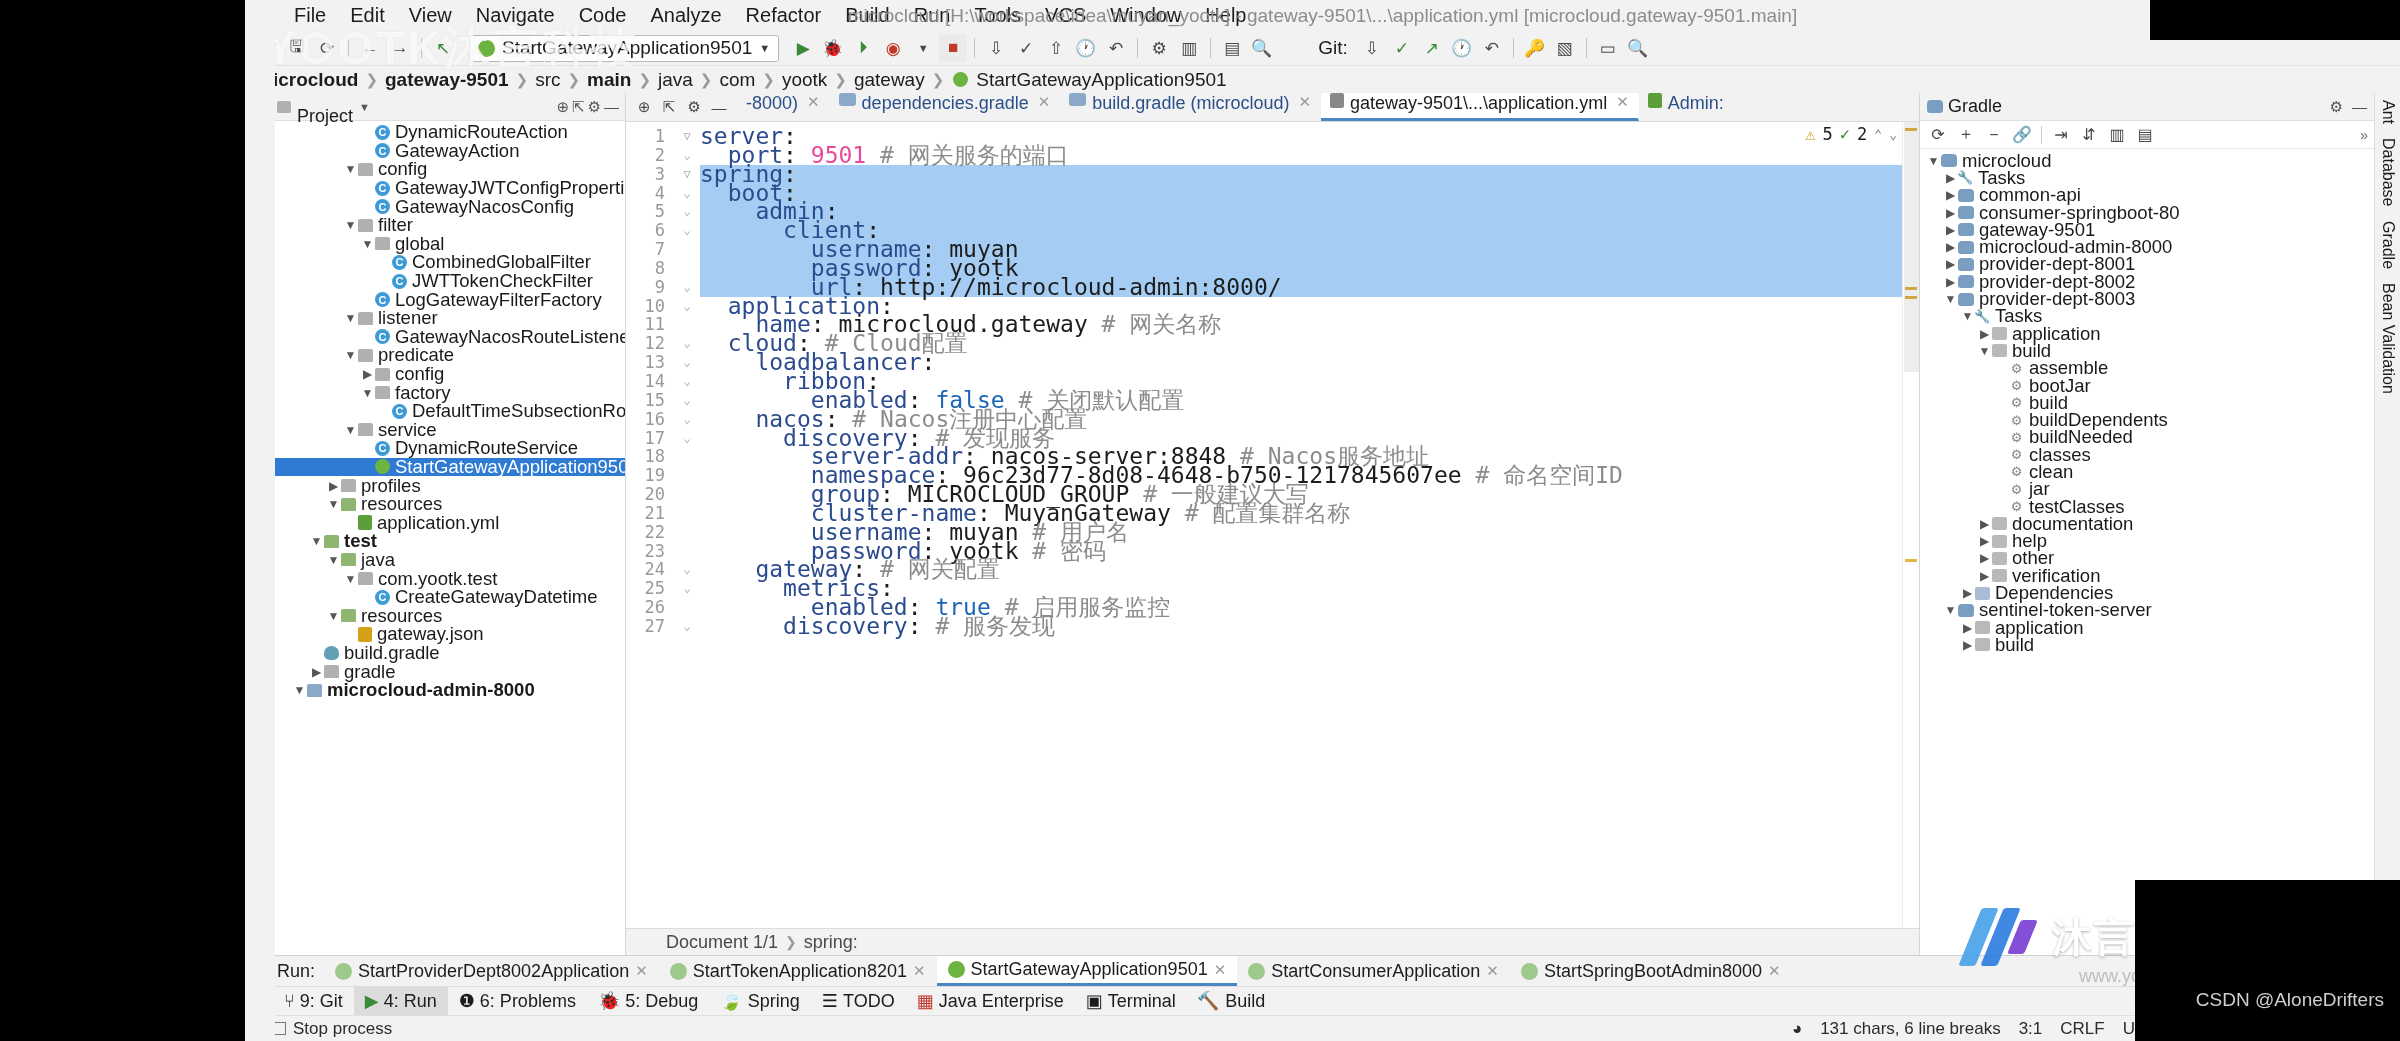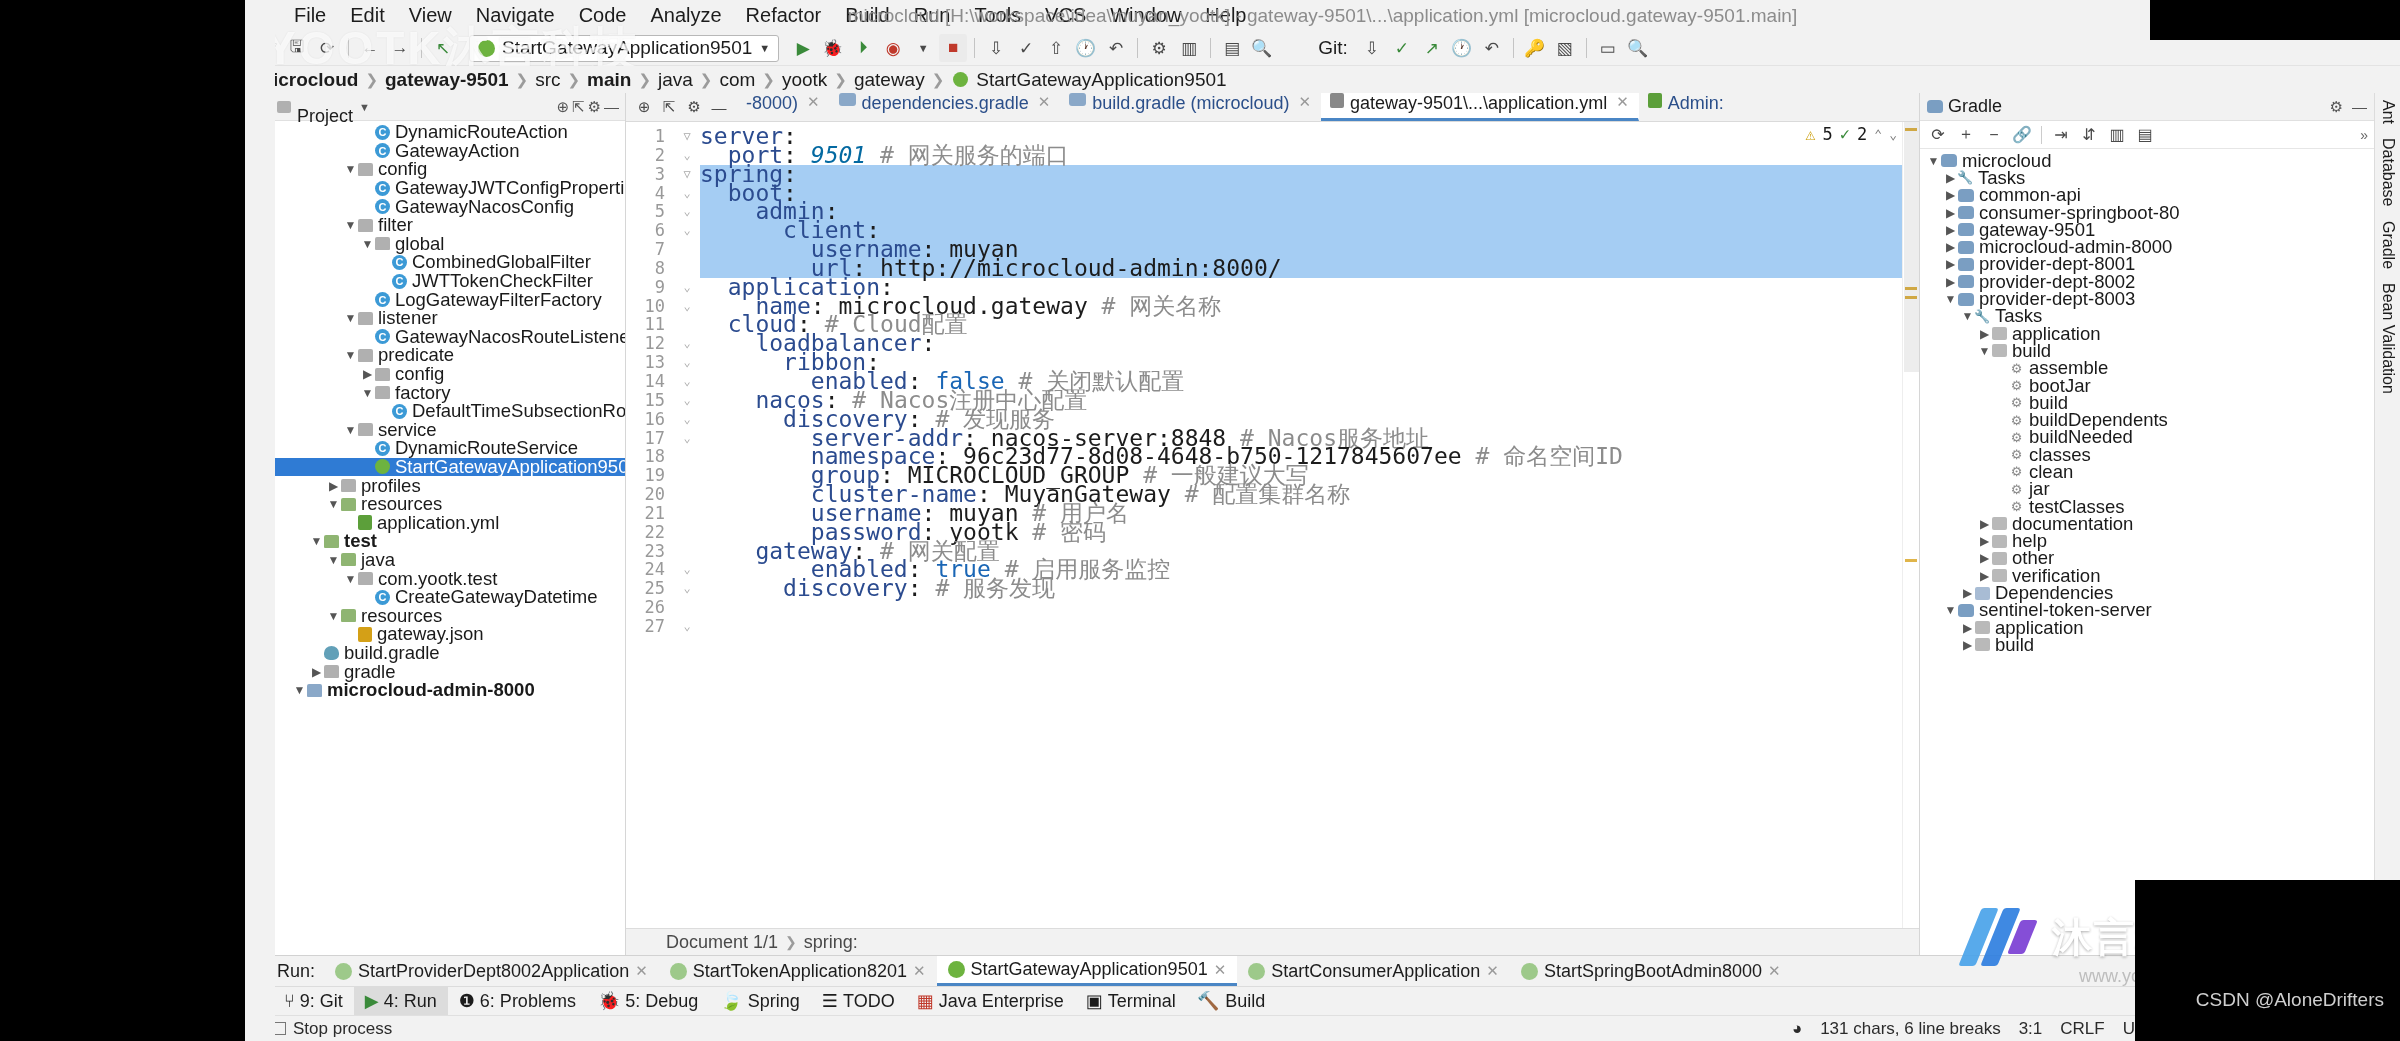--- a/index.html
+++ b/index.html
@@ -75,21 +75,21 @@
 
   .codearea { flex:1; display:flex; position:relative; overflow:hidden; background:#fff; font-family:"DejaVu Sans Mono", monospace; }
   .gutter { width:48px; text-align:right; padding-right:9px; color:#999; font-size:17px; padding-top:5px; flex:0 0 48px; background:#fff;}
   .gutter div { height:18.85px; line-height:18.85px; }
   .foldcol { width:26px; padding-top:5px; flex:0 0 26px; position:relative; }
   .foldcol div { height:18.85px; line-height:18.85px; text-align:center; color:#aaa; font-size:12px; }
   .codelines { flex:1; padding-top:5px; font-size:23px; overflow:hidden; position:relative; }
   .cl { height:18.85px; line-height:18.85px; white-space:pre; color:#000; }
   .cl.hl { background:#a5cdf3; }
   .k { color:#2b4b8f; }
-  .num { color:#0369a1;font-style:italic; }
+  .num { color:#ec4899; }
   .cmt { color:#8c8c8c; }
   .val { color:#1c1c1c; }
   .bool { color:#1a66b5; }
   .codefoot { height:27px; background:#f2f2f2; border-top:1px solid #dcdcdc; display:flex; align-items:center; font-size:18px; color:#4a4a4a; padding-left:40px; gap:7px; }
 
   
   .gradle { width:455px; background:#fff; display:flex; flex-direction:column; border-left:1px solid #d6d6d6; }
   .gphead { height:28px; background:#f2f2f2; display:flex; align-items:center; padding:0 7px; font-size:18px; border-bottom:1px solid #e0e0e0; }
   .gphead .icos { margin-left:auto; display:flex; gap:9px; color:#555; font-size:15px; }
   .gtool { height:28px; display:flex; align-items:center; gap:4px; padding:0 6px; border-bottom:1px solid #e6e6e6; }
@@ -517,36 +517,38 @@
             <div>⌄</div>
           </div>
         <div class="codelines" id="code">
             <div class="cl"><span class="k">server</span><span class="val">:</span></div>
             <div class="cl"><span class="val">  </span><span class="k">port</span><span class="val">: </span><span class="num">9501</span><span class="cmt"> # 网关服务的端口</span></div>
             <div class="cl hl"><span class="k">spring</span><span class="val">:</span></div>
             <div class="cl hl"><span class="val">  </span><span class="k">boot</span><span class="val">:</span></div>
             <div class="cl hl"><span class="val">    </span><span class="k">admin</span><span class="val">:</span></div>
             <div class="cl hl"><span class="val">      </span><span class="k">client</span><span class="val">:</span></div>
             <div class="cl hl"><span class="val">        </span><span class="k">username</span><span class="val">: </span><span class="val">muyan</span></div>
+            <div class="cl hl"><span class="val">        </span><span class="k">password</span><span class="val">: </span><span class="val">yootk</span></div>
             <div class="cl hl"><span class="val">        </span><span class="k">url</span><span class="val">: </span><span class="val">http://microcloud-admin:8000/</span></div>
             <div class="cl"><span class="val">  </span><span class="k">application</span><span class="val">:</span></div>
             <div class="cl"><span class="val">    </span><span class="k">name</span><span class="val">: </span><span class="val">microcloud.gateway</span><span class="cmt"> # 网关名称</span></div>
             <div class="cl"><span class="val">  </span><span class="k">cloud</span><span class="val">: </span><span class="cmt"># Cloud配置</span></div>
             <div class="cl"><span class="val">    </span><span class="k">loadbalancer</span><span class="val">:</span></div>
             <div class="cl"><span class="val">      </span><span class="k">ribbon</span><span class="val">:</span></div>
             <div class="cl"><span class="val">        </span><span class="k">enabled</span><span class="val">: </span><span class="bool">false</span><span class="cmt"> # 关闭默认配置</span></div>
             <div class="cl"><span class="val">    </span><span class="k">nacos</span><span class="val">: </span><span class="cmt"># Nacos注册中心配置</span></div>
             <div class="cl"><span class="val">      </span><span class="k">discovery</span><span class="val">: </span><span class="cmt"># 发现服务</span></div>
             <div class="cl"><span class="val">        </span><span class="k">server-addr</span><span class="val">: </span><span class="val">nacos-server:8848</span><span class="cmt"> # Nacos服务地址</span></div>
             <div class="cl"><span class="val">        </span><span class="k">namespace</span><span class="val">: </span><span class="val">96c23d77-8d08-4648-b750-1217845607ee</span><span class="cmt"> # 命名空间ID</span></div>
             <div class="cl"><span class="val">        </span><span class="k">group</span><span class="val">: </span><span class="val">MICROCLOUD_GROUP</span><span class="cmt"> # 一般建议大写</span></div>
             <div class="cl"><span class="val">        </span><span class="k">cluster-name</span><span class="val">: </span><span class="val">MuyanGateway</span><span class="cmt"> # 配置集群名称</span></div>
             <div class="cl"><span class="val">        </span><span class="k">username</span><span class="val">: </span><span class="val">muyan</span><span class="cmt"> # 用户名</span></div>
             <div class="cl"><span class="val">        </span><span class="k">password</span><span class="val">: </span><span class="val">yootk</span><span class="cmt"> # 密码</span></div>
             <div class="cl"><span class="val">    </span><span class="k">gateway</span><span class="val">: </span><span class="cmt"># 网关配置</span></div>
+            <div class="cl"><span class="val">      </span><span class="k">metrics</span><span class="val">:</span></div>
             <div class="cl"><span class="val">        </span><span class="k">enabled</span><span class="val">: </span><span class="bool">true</span><span class="cmt"> # 启用服务监控</span></div>
             <div class="cl"><span class="val">      </span><span class="k">discovery</span><span class="val">: </span><span class="cmt"># 服务发现</span></div>
           </div>
         <div style="position:absolute;right:0;top:0;width:17px;height:100%;background:#fff;border-left:1px solid #eee">
           <div style="position:absolute;right:2px;top:6px;width:12px;height:3px;background:#e0b54a"></div>
           <div style="position:absolute;right:2px;top:165px;width:12px;height:3px;background:#e0b54a"></div>
           <div style="position:absolute;right:2px;top:174px;width:12px;height:3px;background:#e0b54a"></div>
           <div style="position:absolute;right:2px;top:437px;width:12px;height:3px;background:#e0b54a"></div>
           <div style="position:absolute;right:0;top:0;width:15px;height:250px;background:rgba(0,0,0,.07)"></div>
         </div>

